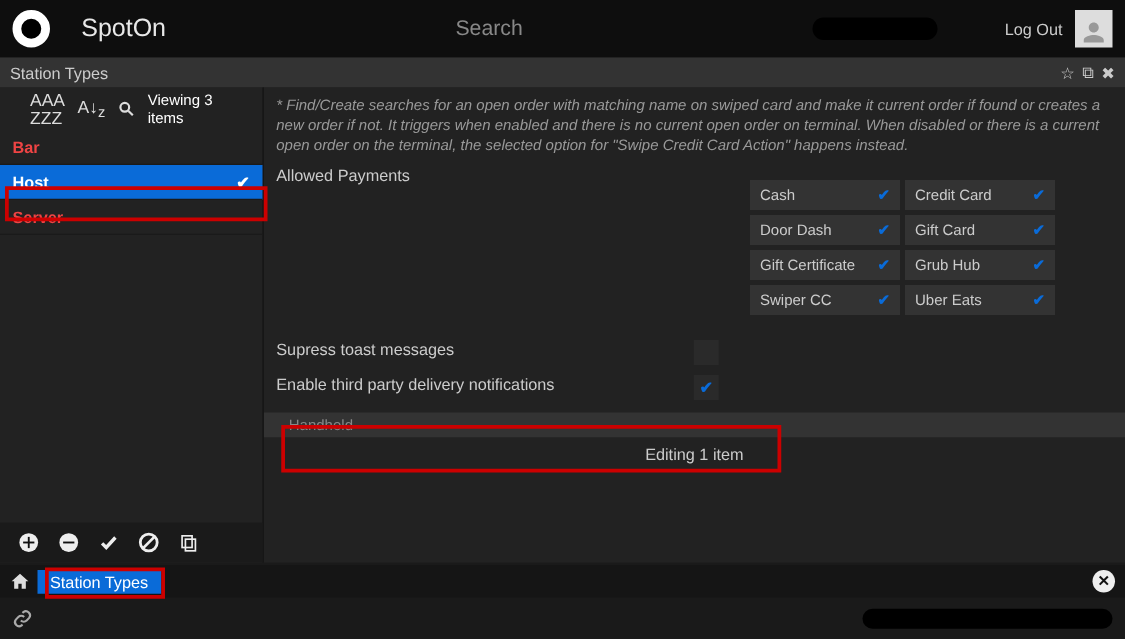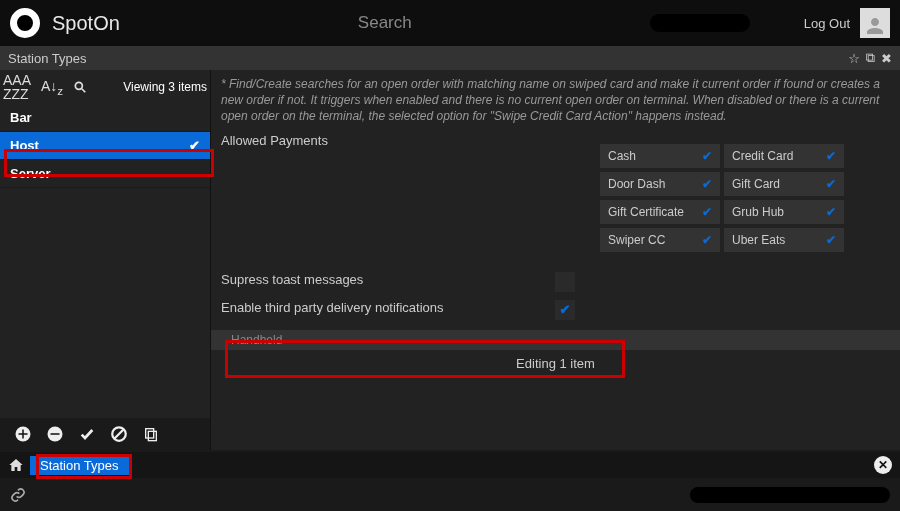--- a/index.html
+++ b/index.html
@@ -12,21 +12,21 @@
   overflow: hidden;
   position: relative;
 }
 .topbar {
   height: 46px;
   background: #0e0e0e;
   display: flex;
   align-items: center;
   padding: 0 10px;
 }
-.logo-wrap { display: flex; align-items: center; gap: 12px; }
+.logo-wrap { display: flex; align-items: center; gap: 25px; }
 .logo-ring {
   width: 30px; height: 30px;
   border: 7px solid #fff;
   border-radius: 50%;
   background: #000;
 }
 .brand { color: #e8e8e8; font-size: 20px; font-weight: 500; }
 .search-wrap { flex: 1; text-align: center; color: #888; font-size: 17px; }
 .user-wrap { display: flex; align-items: center; gap: 10px; }
 .redact-top { width: 100px; height: 18px; background: #000; border-radius: 10px; }
@@ -52,31 +52,31 @@
   width: 211px;
   background: #222;
   display: flex;
   flex-direction: column;
   border-right: 1px solid #111;
 }
 .left-tools {
   height: 34px;
   display: flex;
   align-items: center;
-  padding: 0 3px;
+  padding: 0 24px;
   gap: 10px;
   color: #ddd;
   font-size: 12px;
 }
 .left-tools .ico { font-size: 14px; cursor: pointer; }
 .left-tools .viewing { margin-left: auto; font-size: 12px; color: #ffffff; }
 .list { flex: 1; }
 .list-item {
   height: 28px; display: flex; align-items: center;
-  padding: 0 10px; color: #ffffff; cursor: pointer;
+  padding: 0 10px; color: #ef4444; cursor: pointer;
   border-bottom: 1px solid #1a1a1a;
   font-weight: 600;
 }
 .list-item.selected {
   background: #0a6bd8; color: #fff;
   justify-content: space-between;
 }
 .list-item .chk { color: #fff; font-weight: bold; }
 .left-bottom {
   height: 32px; display: flex; align-items: center;

